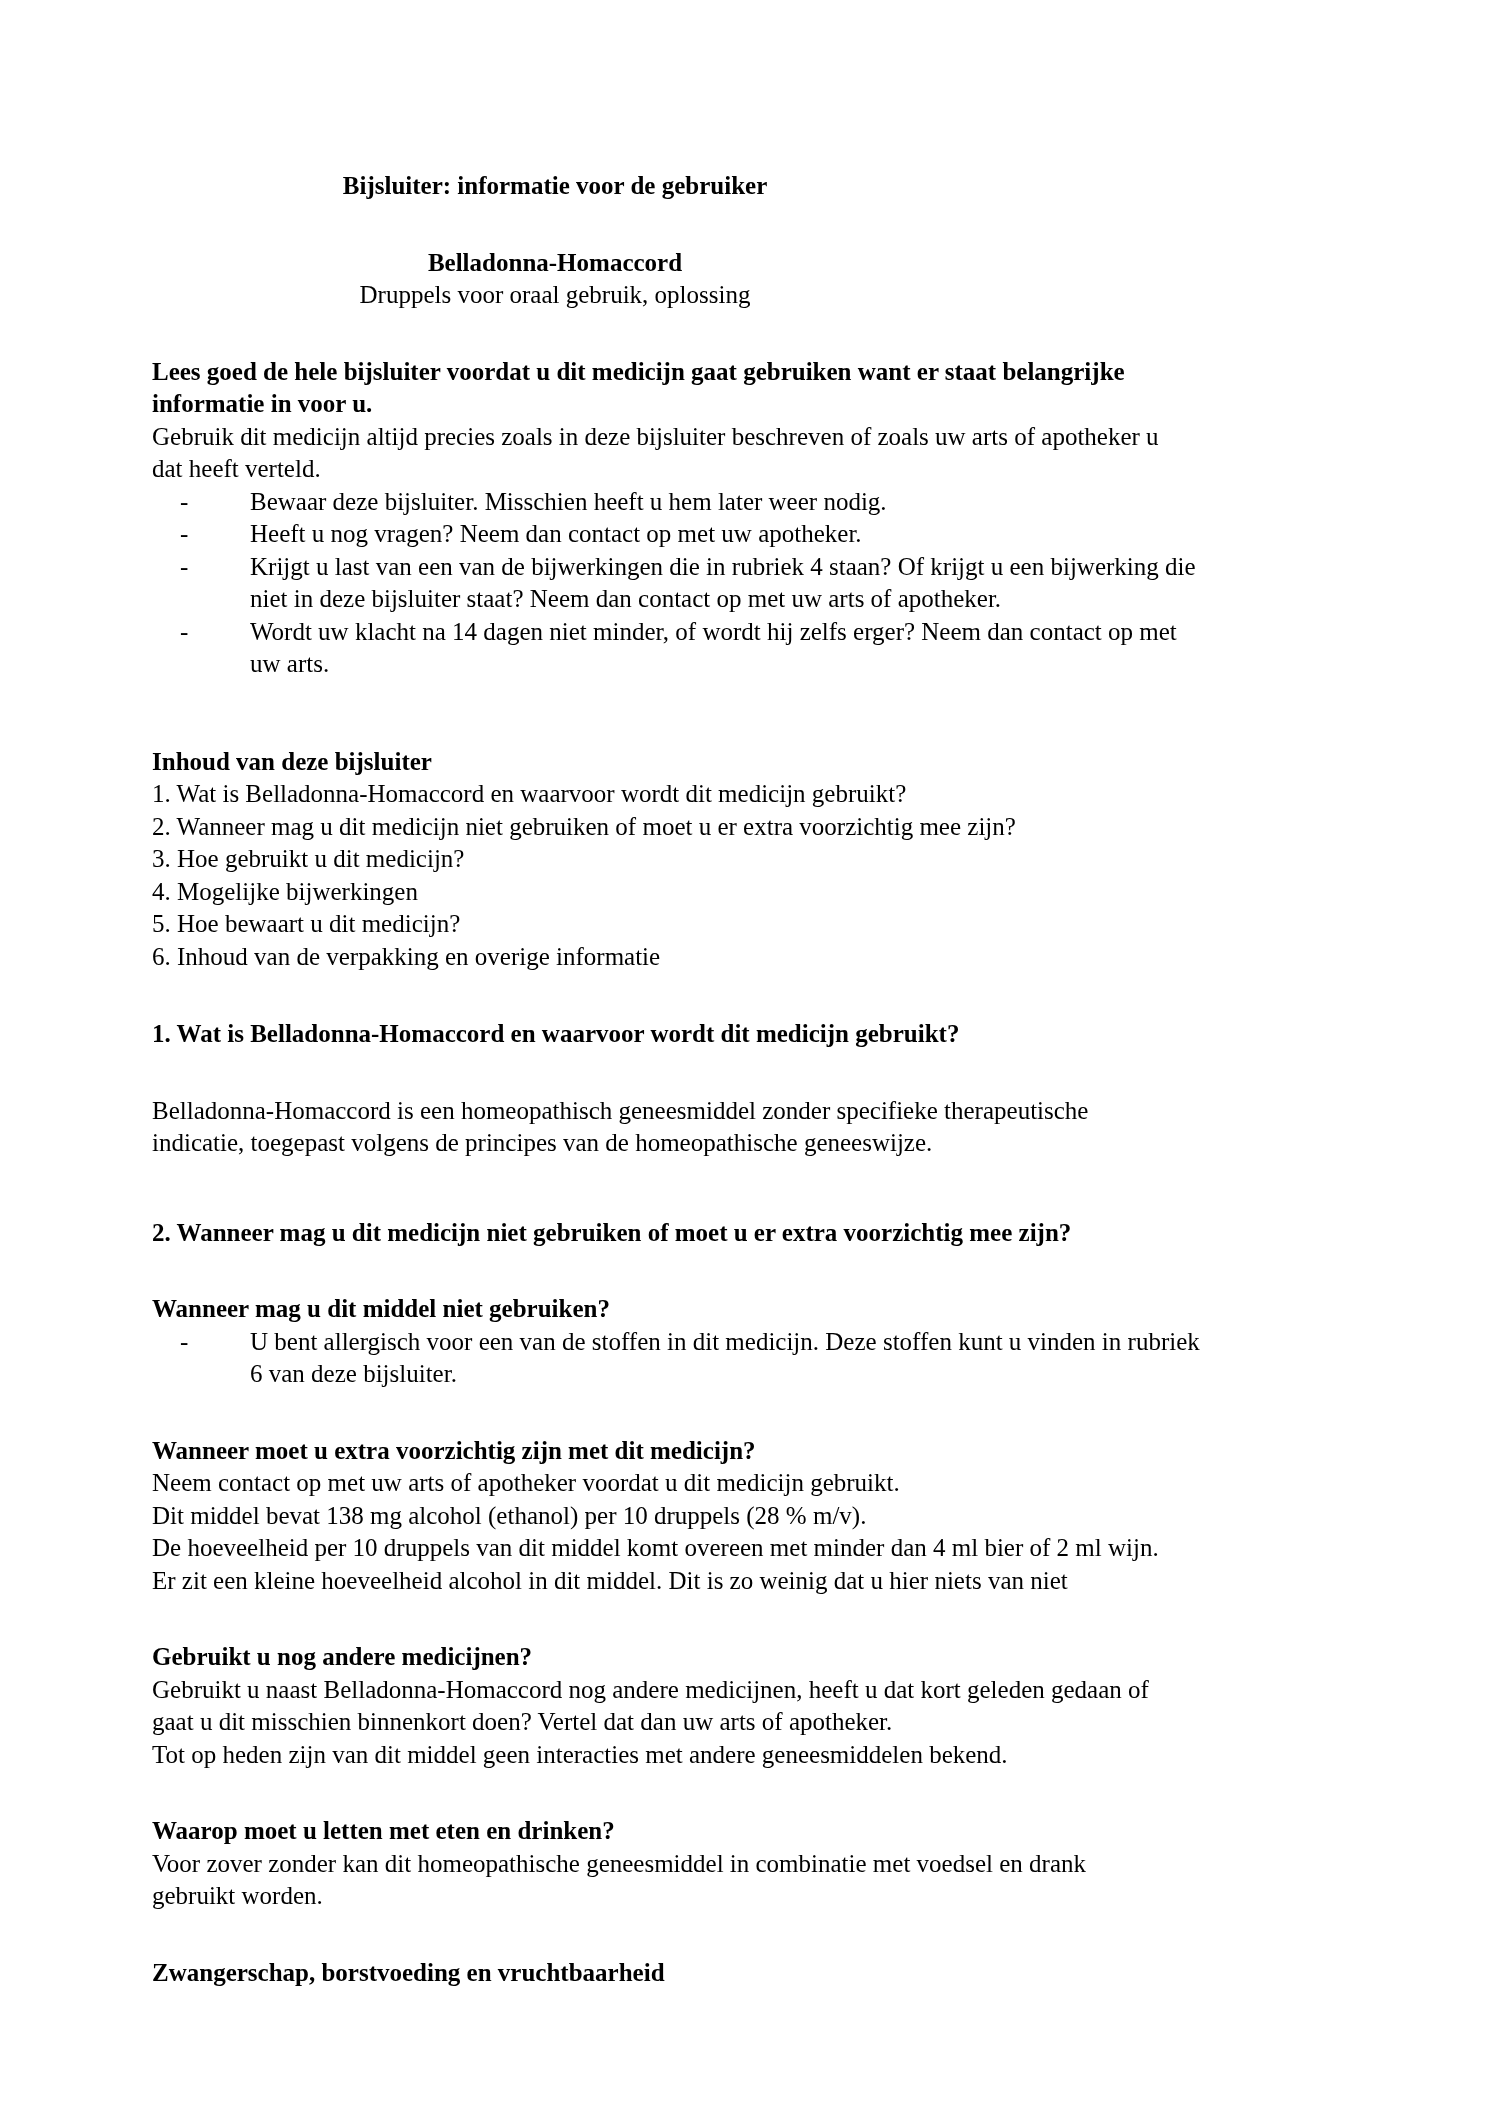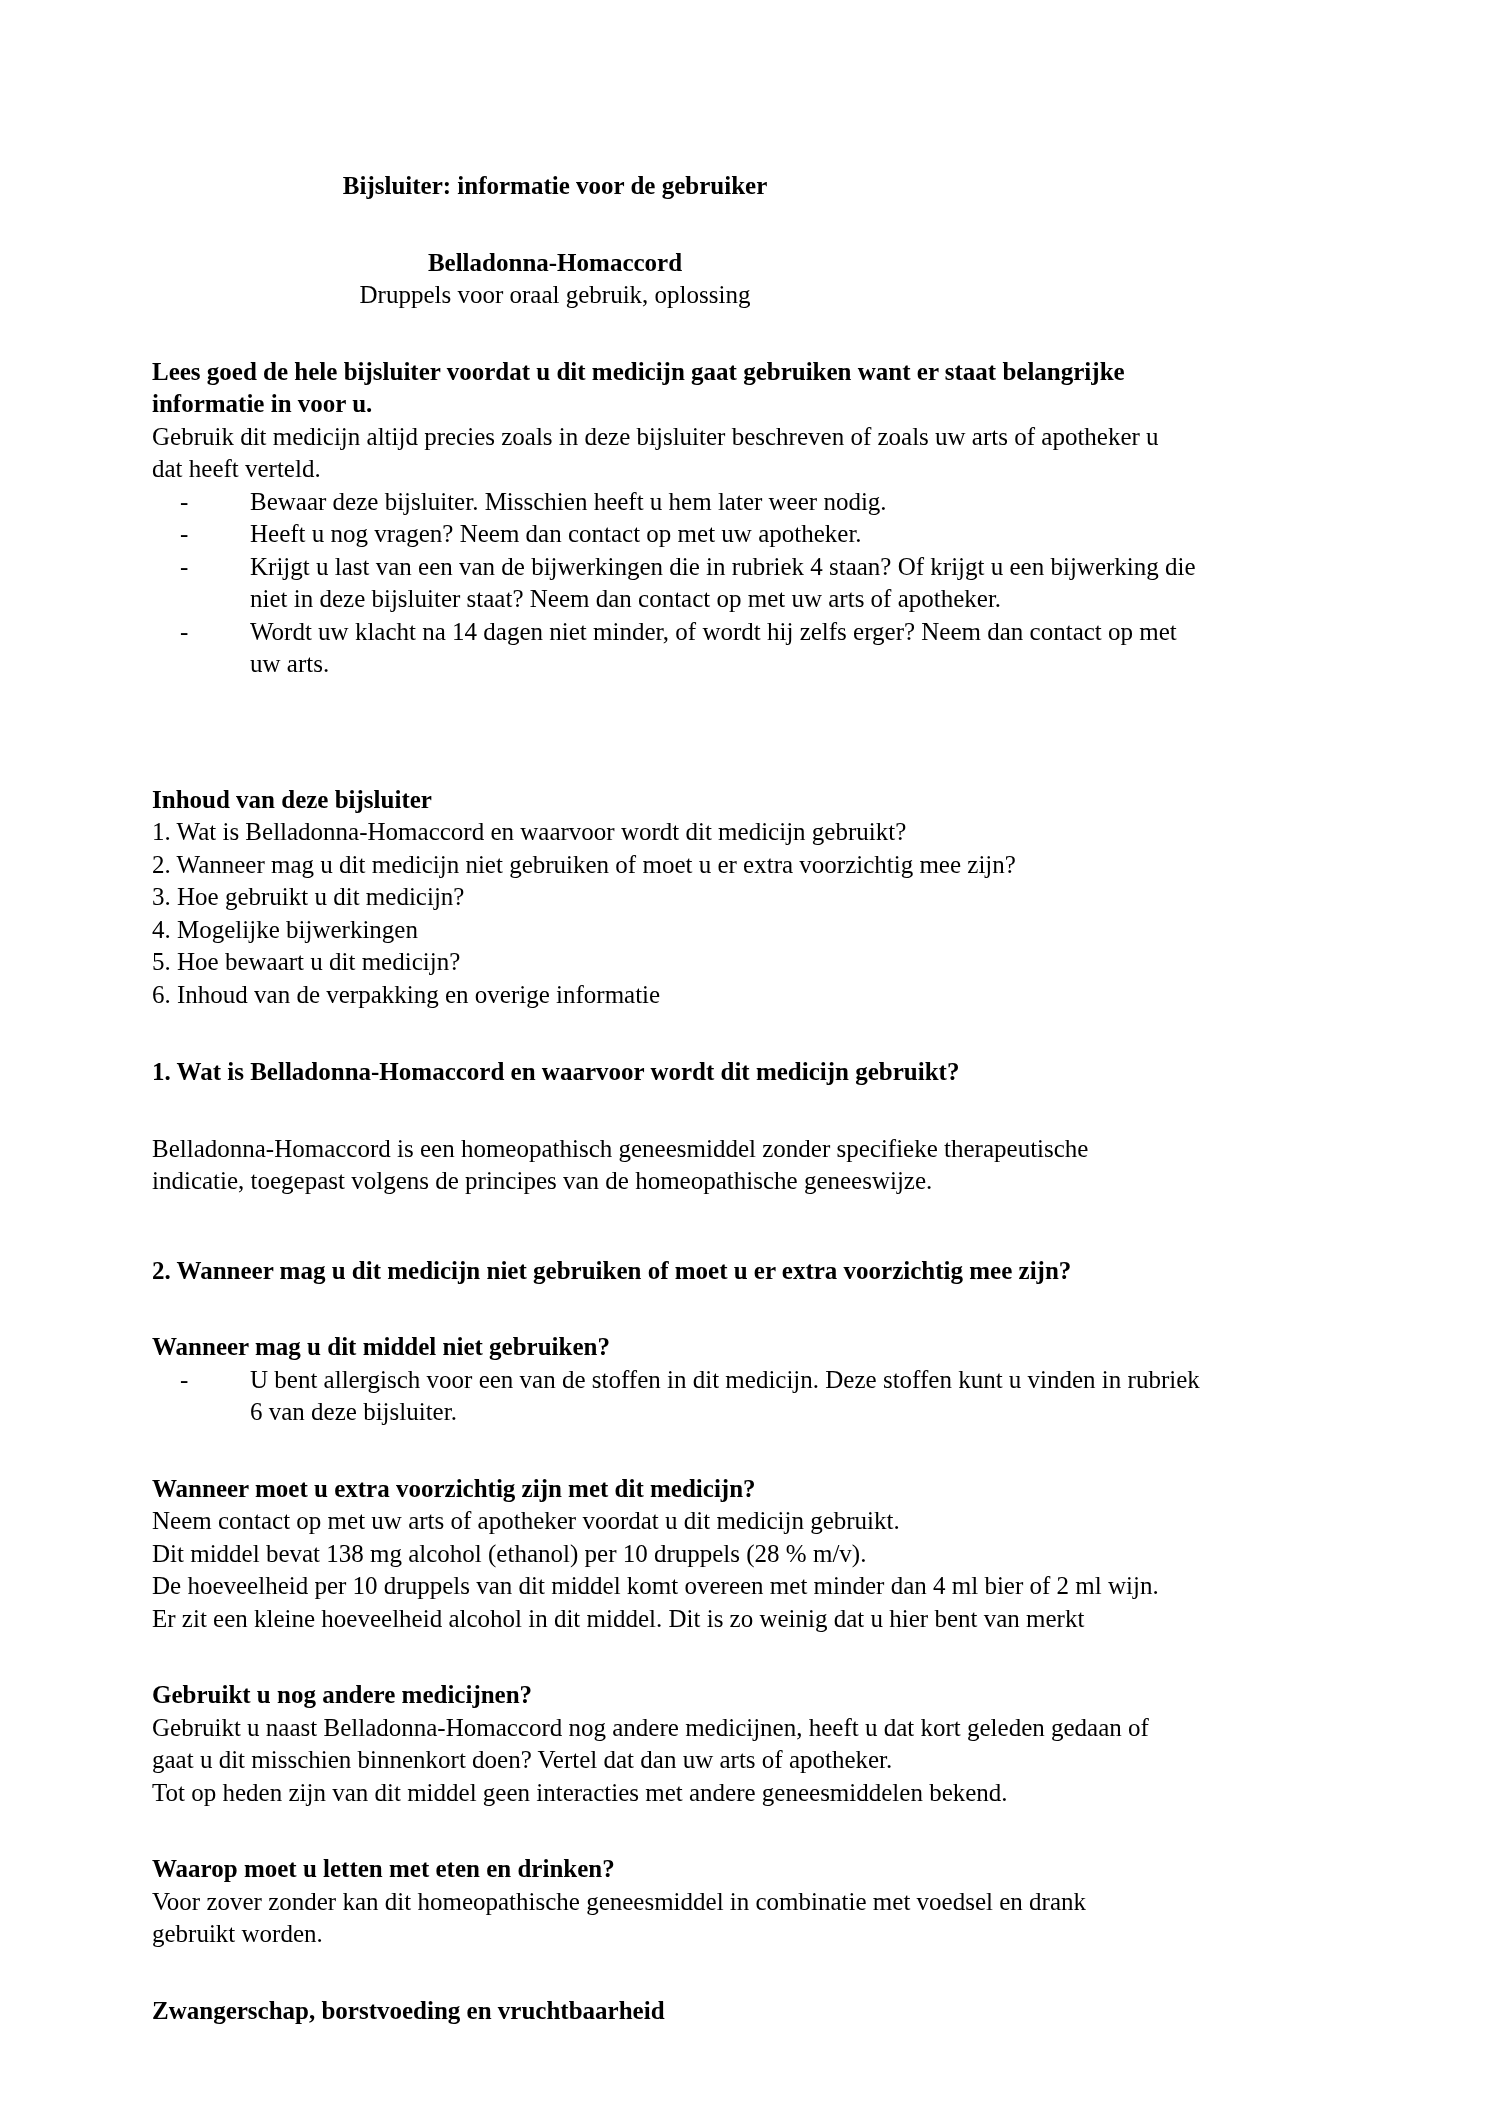--- a/index.html
+++ b/index.html
@@ -23,21 +23,21 @@
     padding: 170px 92px 0 152px;
   }
   .ln { white-space: nowrap; }
   .b  { font-weight: bold; }
 
   
   .doc-header { width: 806px; text-align: center; }
 
   
   .mt-1   { margin-top: 44px; }
-  .mt-2   { margin-top: 103px; }
+  .mt-2   { margin-top: 65px; }
   .mt-s1  { margin-top: 45px; }
   .mt-s2  { margin-top: 57px; }
 
   
   .bullet { display: flex; align-items: flex-start; }
   .bullet .dash {
     flex: 0 0 98px;
     box-sizing: border-box;
     padding-left: 28px;
     white-space: nowrap;
@@ -118,21 +118,21 @@
       <div class="ln">U bent allergisch voor een van de stoffen in dit medicijn. Deze stoffen kunt u vinden in rubriek</div>
       <div class="ln">6 van deze bijsluiter.</div>
     </span>
   </div>
 
   <div class="mt-1">
     <div class="ln b">Wanneer moet u extra voorzichtig zijn met dit medicijn?</div>
     <div class="ln">Neem contact op met uw arts of apotheker voordat u dit medicijn gebruikt.</div>
     <div class="ln">Dit middel bevat 138 mg alcohol (ethanol) per 10 druppels (28 % m/v).</div>
     <div class="ln">De hoeveelheid per 10 druppels van dit middel komt overeen met minder dan 4 ml bier of 2 ml wijn.</div>
-    <div class="ln">Er zit een kleine hoeveelheid alcohol in dit middel. Dit is zo weinig dat u hier bent van merkt</div>
+    <div class="ln">Er zit een kleine hoeveelheid alcohol in dit middel. Dit is zo weinig dat u hier niets van niet</div>
   </div>
 
   <div class="mt-1">
     <div class="ln b">Gebruikt u nog andere medicijnen?</div>
     <div class="ln">Gebruikt u naast Belladonna-Homaccord nog andere medicijnen, heeft u dat kort geleden gedaan of</div>
     <div class="ln">gaat u dit misschien binnenkort doen? Vertel dat dan uw arts of apotheker.</div>
     <div class="ln">Tot op heden zijn van dit middel geen interacties met andere geneesmiddelen bekend.</div>
   </div>
 
   <div class="mt-1">

